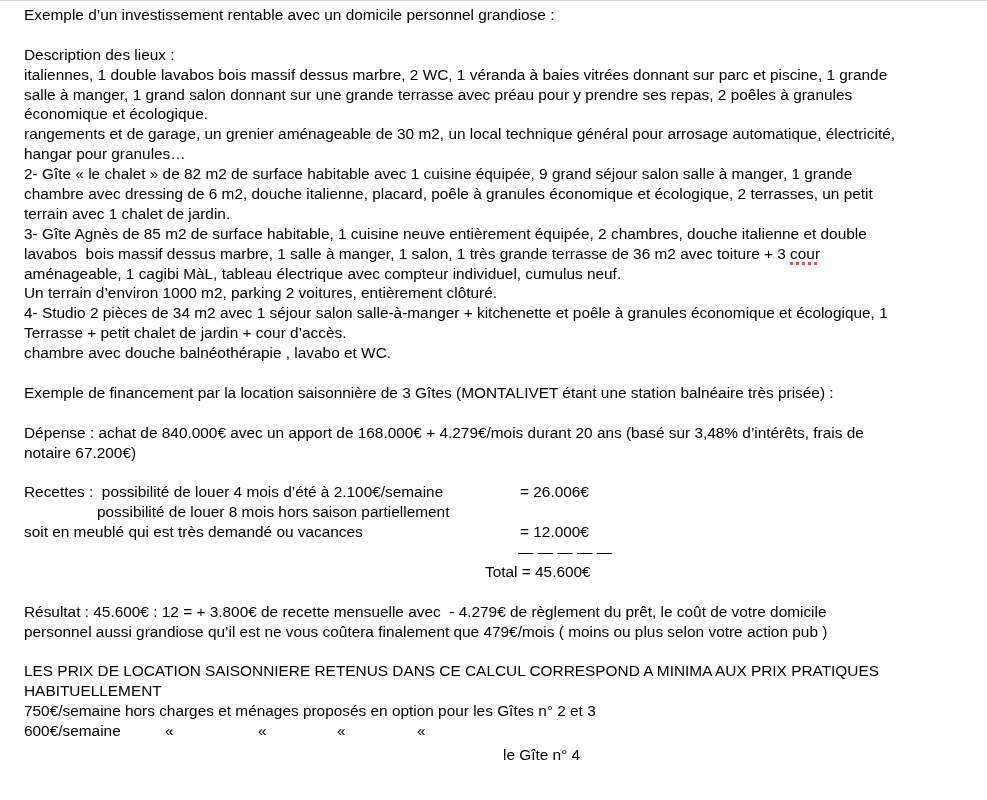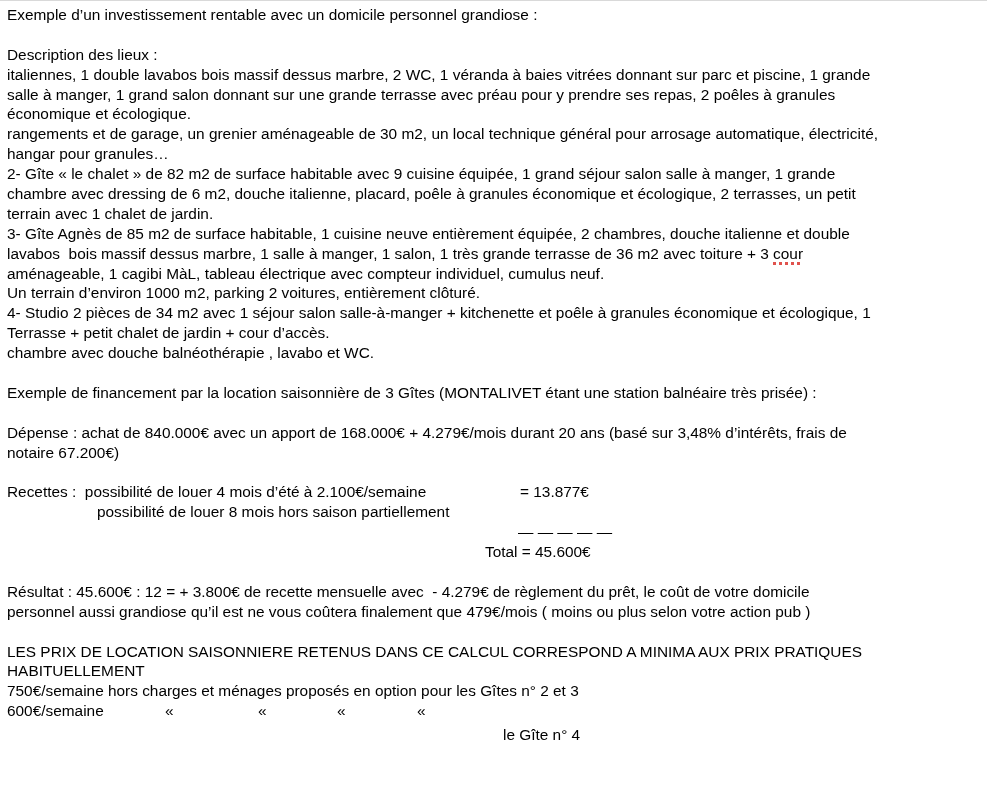--- a/index.html
+++ b/index.html
@@ -23,21 +23,21 @@
     top: 5px;
     left: 0;
     width: 987px;
   }
   .line {
     position: relative;
     height: 19.9px;
     line-height: 19.9px;
     font-size: 15.4px;
     white-space: pre;
-    padding-left: 7px;
+    padding-left: 24px;
   }
   .seg-abs {
     position: absolute;
     top: 0;
     white-space: pre;
   }
   .spell {
     text-decoration-line: underline;
     text-decoration-style: dotted;
     text-decoration-color: var(--spell-color, #e0524d);
@@ -51,38 +51,39 @@
 <div class="top-edge"></div>
 <div class="doc" id="doc">
     <div class="line"><span>Exemple d’un investissement rentable avec un domicile personnel grandiose :</span></div>
     <div class="line"></div>
     <div class="line"><span>Description des lieux :</span></div>
     <div class="line"><span>italiennes, 1 double lavabos bois massif dessus marbre, 2 WC, 1 véranda à baies vitrées donnant sur parc et piscine, 1 grande</span></div>
     <div class="line"><span>salle à manger, 1 grand salon donnant sur une grande terrasse avec préau pour y prendre ses repas, 2 poêles à granules</span></div>
     <div class="line"><span>économique et écologique.</span></div>
     <div class="line"><span>rangements et de garage, un grenier aménageable de 30 m2, un local technique général pour arrosage automatique, électricité,</span></div>
     <div class="line"><span>hangar pour granules…</span></div>
-    <div class="line"><span>2- Gîte « le chalet » de 82 m2 de surface habitable avec 9 cuisine équipée, 1 grand séjour salon salle à manger, 1 grande</span></div>
+    <div class="line"><span>2- Gîte « le chalet » de 82 m2 de surface habitable avec 1 cuisine équipée, 9 grand séjour salon salle à manger, 1 grande</span></div>
     <div class="line"><span>chambre avec dressing de 6 m2, douche italienne, placard, poêle à granules économique et écologique, 2 terrasses, un petit</span></div>
     <div class="line"><span>terrain avec 1 chalet de jardin.</span></div>
     <div class="line"><span>3- Gîte Agnès de 85 m2 de surface habitable, 1 cuisine neuve entièrement équipée, 2 chambres, douche italienne et double</span></div>
     <div class="line"><span>lavabos  bois massif dessus marbre, 1 salle à manger, 1 salon, 1 très grande terrasse de 36 m2 avec toiture + 3 </span><span class="spell">cour</span></div>
     <div class="line"><span>aménageable, 1 cagibi MàL, tableau électrique avec compteur individuel, cumulus neuf.</span></div>
     <div class="line"><span>Un terrain d’environ 1000 m2, parking 2 voitures, entièrement clôturé.</span></div>
     <div class="line"><span>4- Studio 2 pièces de 34 m2 avec 1 séjour salon salle-à-manger + kitchenette et poêle à granules économique et écologique, 1</span></div>
     <div class="line"><span>Terrasse + petit chalet de jardin + cour d’accès.</span></div>
     <div class="line"><span>chambre avec douche balnéothérapie , lavabo et WC.</span></div>
     <div class="line"></div>
     <div class="line"><span>Exemple de financement par la location saisonnière de 3 Gîtes (MONTALIVET étant une station balnéaire très prisée) :</span></div>
     <div class="line"></div>
     <div class="line"><span>Dépense : achat de 840.000€ avec un apport de 168.000€ + 4.279€/mois durant 20 ans (basé sur 3,48% d’intérêts, frais de</span></div>
     <div class="line"><span>notaire 67.200€)</span></div>
     <div class="line"></div>
-    <div class="line"><span>Recettes :  possibilité de louer 4 mois d’été à 2.100€/semaine</span><span class="seg-abs" style="left: 520px;">= 13.877€</span></div>
+    <div class="line"><span>Recettes :  possibilité de louer 4 mois d’été à 2.100€/semaine</span><span class="seg-abs" style="left: 520px;">= 26.006€</span></div>
     <div class="line"><span class="seg-abs" style="left: 97px;">possibilité de louer 8 mois hors saison partiellement</span></div>
+    <div class="line"><span>soit en meublé qui est très demandé ou vacances</span><span class="seg-abs" style="left: 520px;">= 12.000€</span></div>
     <div class="line"><span class="seg-abs" style="left: 518px;">— — — — —</span></div>
     <div class="line"><span class="seg-abs" style="left: 485px; text-align: center;">Total = 45.600€</span></div>
     <div class="line"></div>
     <div class="line"><span>Résultat : 45.600€ : 12 = + 3.800€ de recette mensuelle avec  - 4.279€ de règlement du prêt, le coût de votre domicile</span></div>
     <div class="line"><span>personnel aussi grandiose qu’il est ne vous coûtera finalement que 479€/mois ( moins ou plus selon votre action pub )</span></div>
     <div class="line"></div>
     <div class="line"><span>LES PRIX DE LOCATION SAISONNIERE RETENUS DANS CE CALCUL CORRESPOND A MINIMA AUX PRIX PRATIQUES</span></div>
     <div class="line"><span>HABITUELLEMENT</span></div>
     <div class="line"><span>750€/semaine hors charges et ménages proposés en option pour les Gîtes n° 2 et 3</span></div>
     <div class="line"><span>600€/semaine</span><span class="seg-abs" style="left: 165px;">«</span><span class="seg-abs" style="left: 258px;">«</span><span class="seg-abs" style="left: 337px;">«</span><span class="seg-abs" style="left: 417px;">«</span><span class="seg-abs" style="left: 503px; margin-top: 24px;">le Gîte n° 4</span></div>

